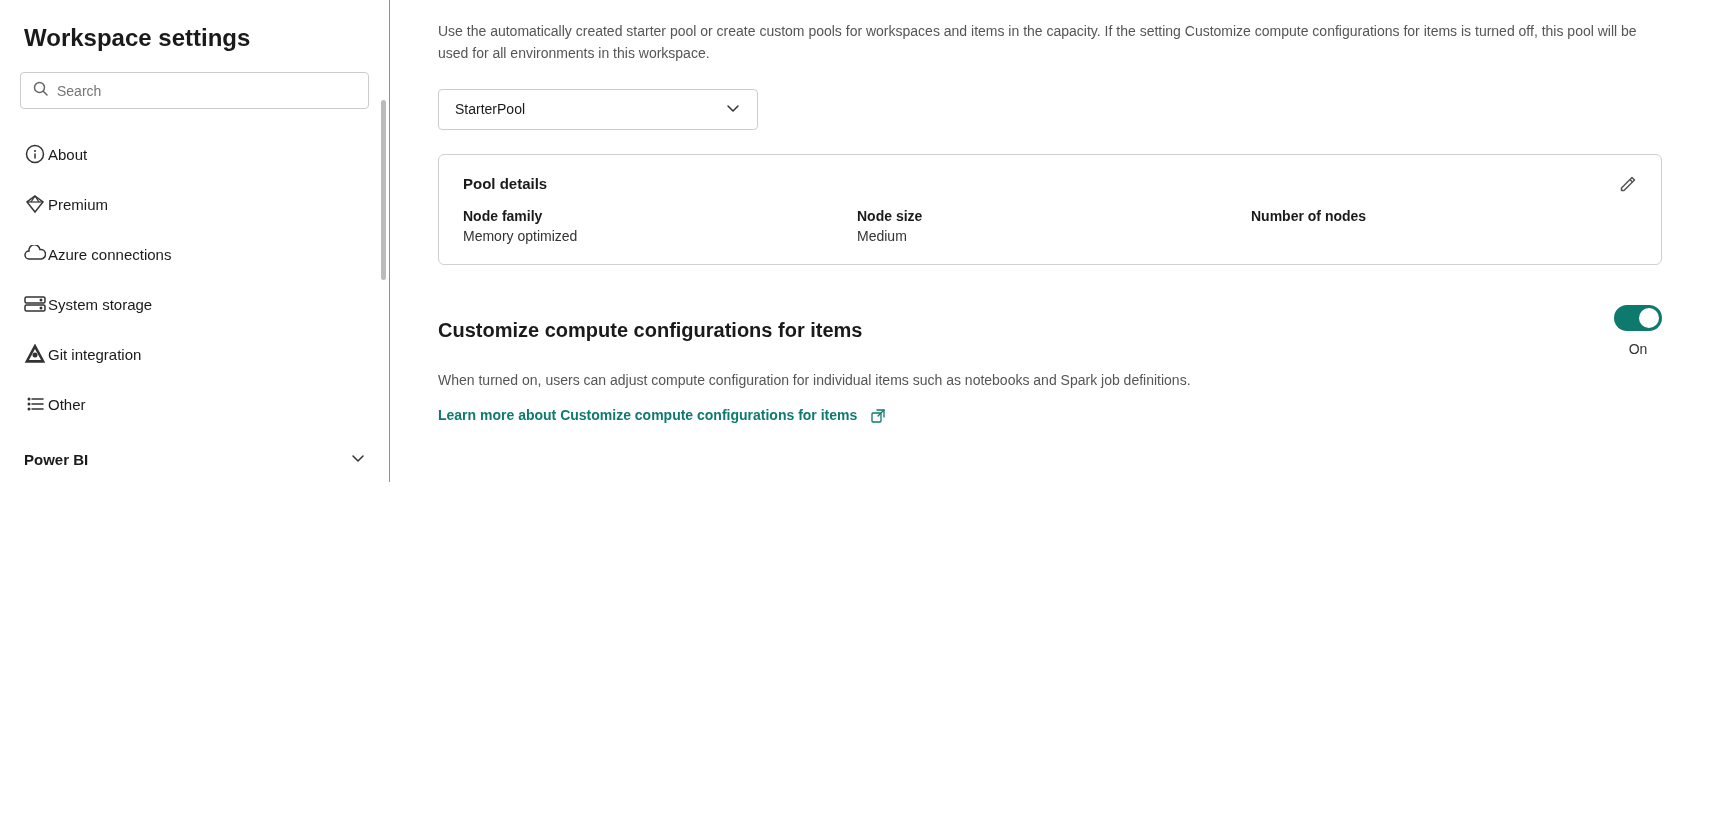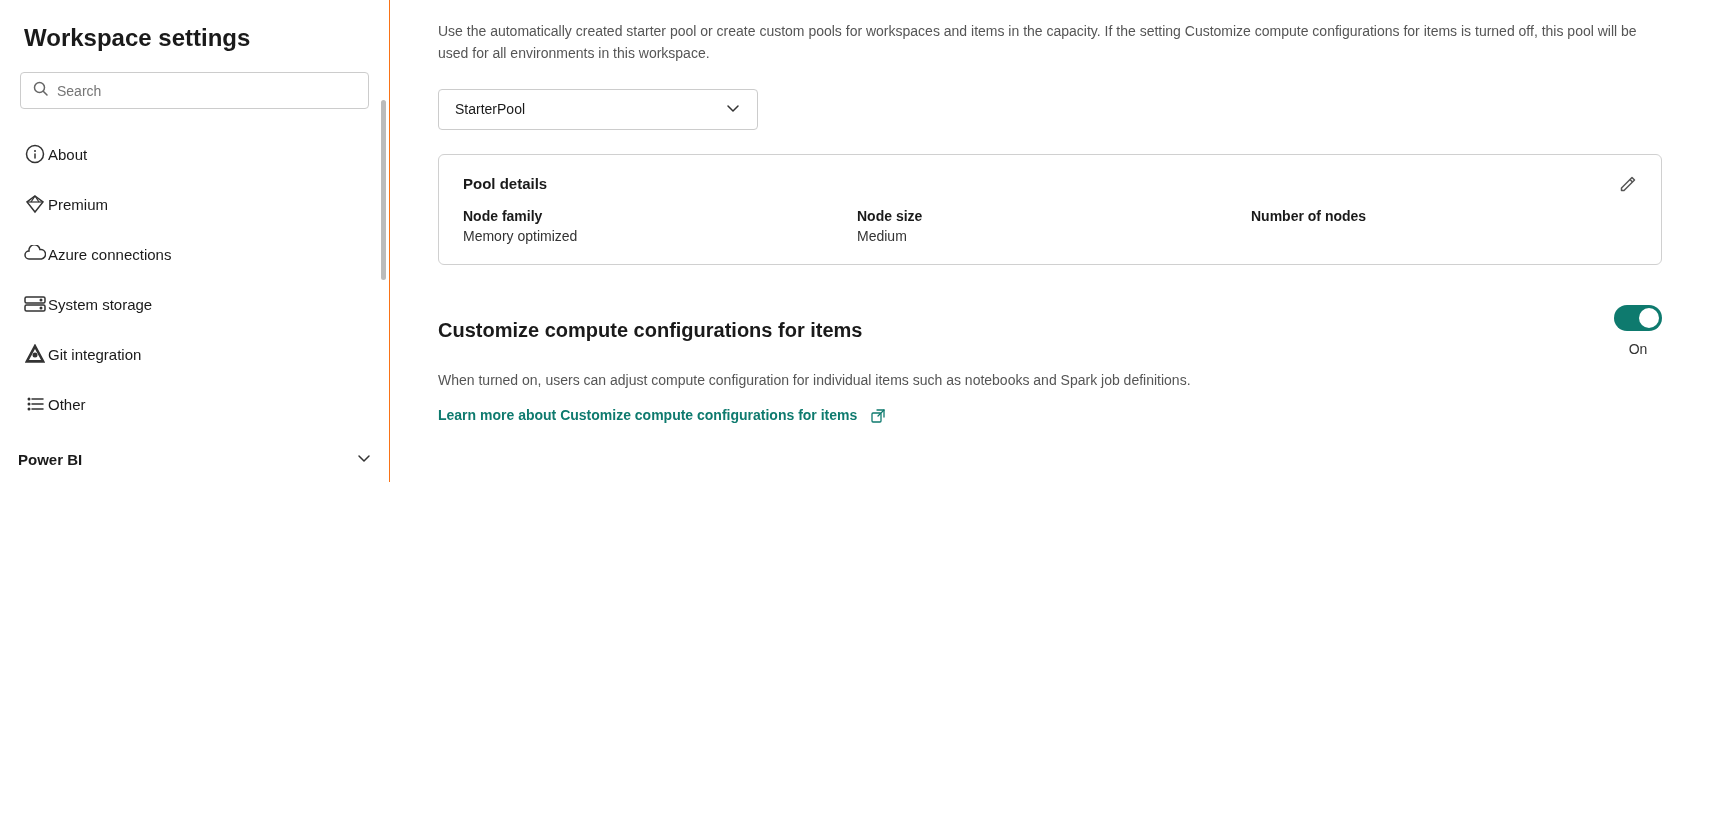--- a/index.html
+++ b/index.html
@@ -83,21 +83,21 @@
       align-items: center;
       justify-content: center;
       flex-shrink: 0;
       color: #333;
     }
 
     .nav-section-header {
       display: flex;
       align-items: center;
       justify-content: space-between;
-      padding: 14px 18px;
+      padding: 14px 24px;
       font-size: 15px;
       font-weight: 600;
       cursor: pointer;
     }
 
     
     .main-content {
       flex: 1;
       overflow-y: auto;
       padding: 0 48px 40px 48px;

